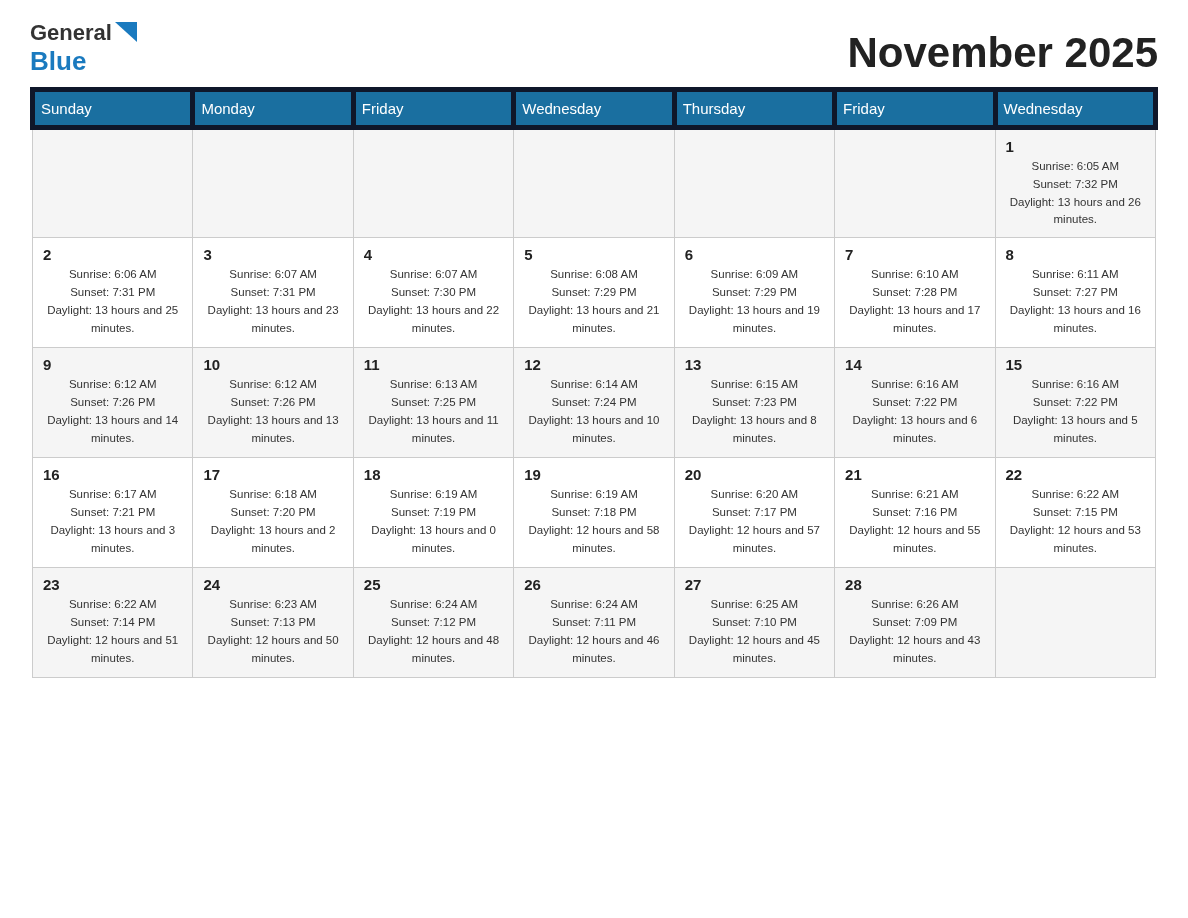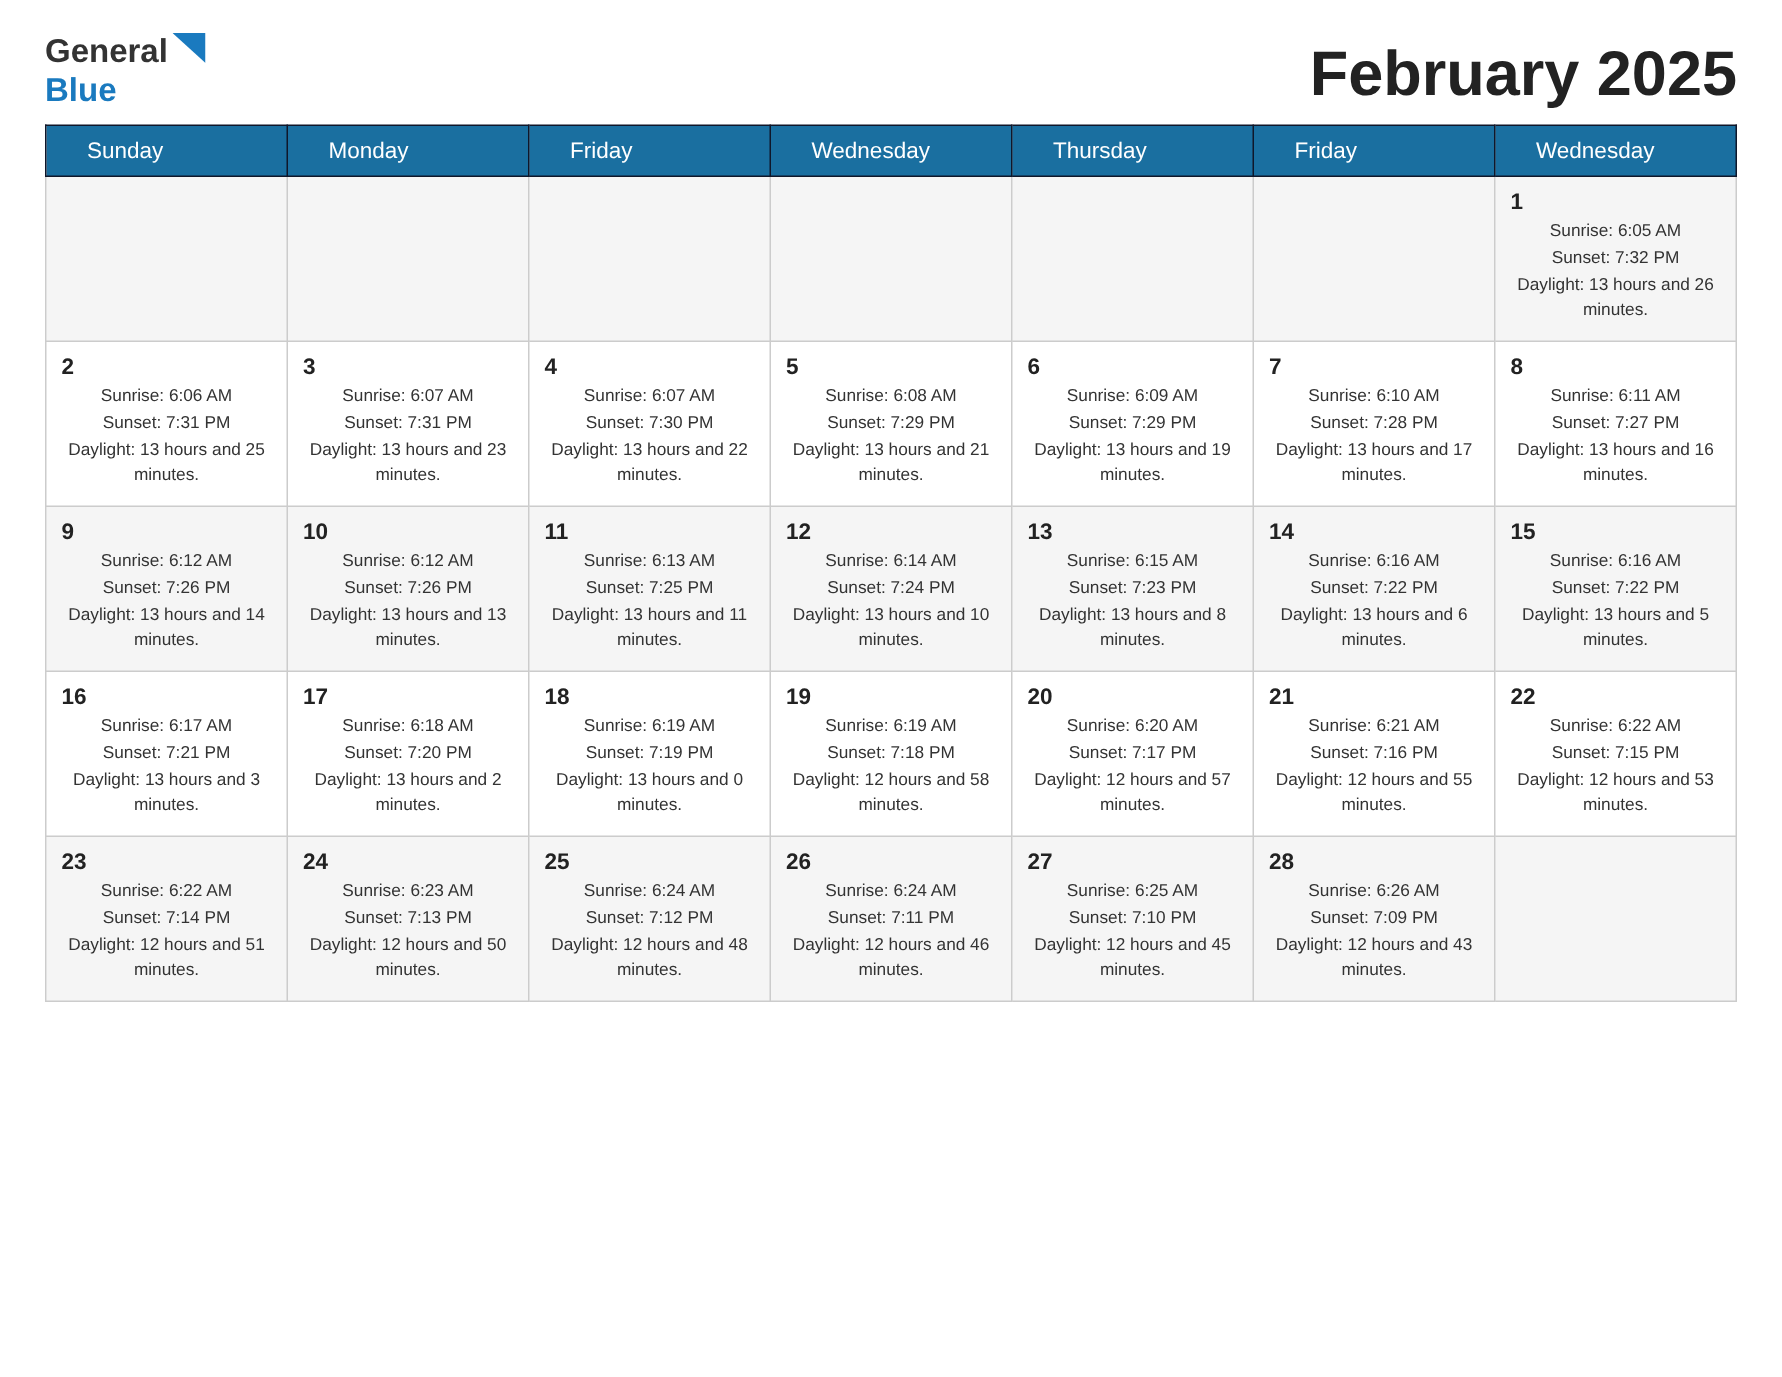--- a/index.html
+++ b/index.html
@@ -20,21 +20,21 @@
     .logo {
       display: flex;
       align-items: center;
     }
     .logo-text-general {
       font-size: 22px;
       font-weight: bold;
       color: #333;
     }
     .logo-text-blue {
-      font-size: 22px;
+      font-size: 26px;
       font-weight: bold;
       color: #1a7abf;
     }
     .logo-block {
       display: flex;
       flex-direction: column;
     }
     .logo-row1 {
       display: flex;
       align-items: center;
@@ -52,25 +52,25 @@
       color: #444;
     }
     .calendar {
       width: 100%;
       border-collapse: collapse;
       margin-top: 8px;
     }
     .calendar thead th {
       background-color: #1a6fa0;
       color: #fff;
-      padding: 8px 27px;
+      padding: 8px 6px;
       text-align: left;
       font-size: 15px;
       font-weight: normal;
-      border: 1px solid #0f172a;
+      border: 5px solid #0f172a;
     }
     .calendar tbody td {
       vertical-align: top;
       padding: 8px 10px;
       border: 1px solid #ccc;
       width: 14.28%;
       min-height: 110px;
       height: 110px;
     }
     .calendar tbody tr:nth-child(odd) td {
@@ -109,21 +109,21 @@
             <polygon points="0,0 22,0 22,20" fill="#1a7abf"></polygon>
           </svg>
         </div>
       </div>
       <div>
         <span class="logo-text-blue">Blue</span>
       </div>
     </div>
   </div>
   <div class="title-block">
-    <div class="month-title">February 2025</div>
+    <div class="month-title">November 2025</div>
   </div>
 </div>
 
 <table class="calendar">
   <thead>
     <tr>
 
     <th>Sunday</th>
         <th>Monday</th>
         <th>Friday</th>

